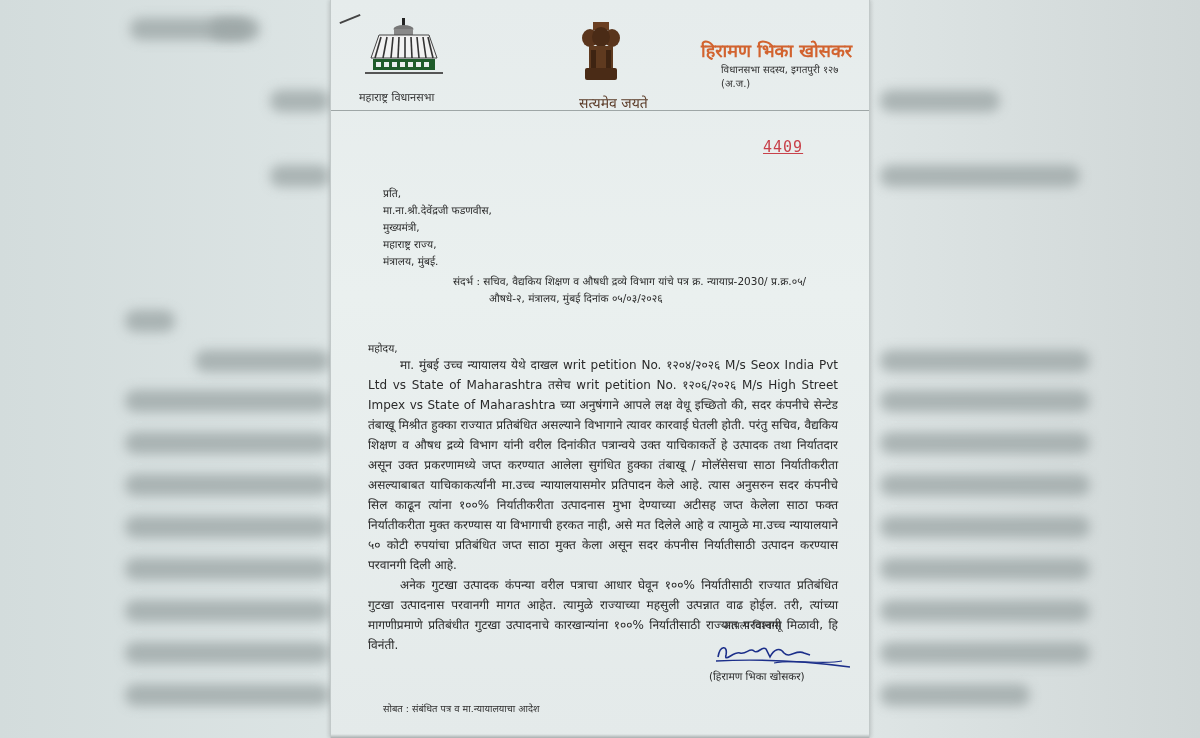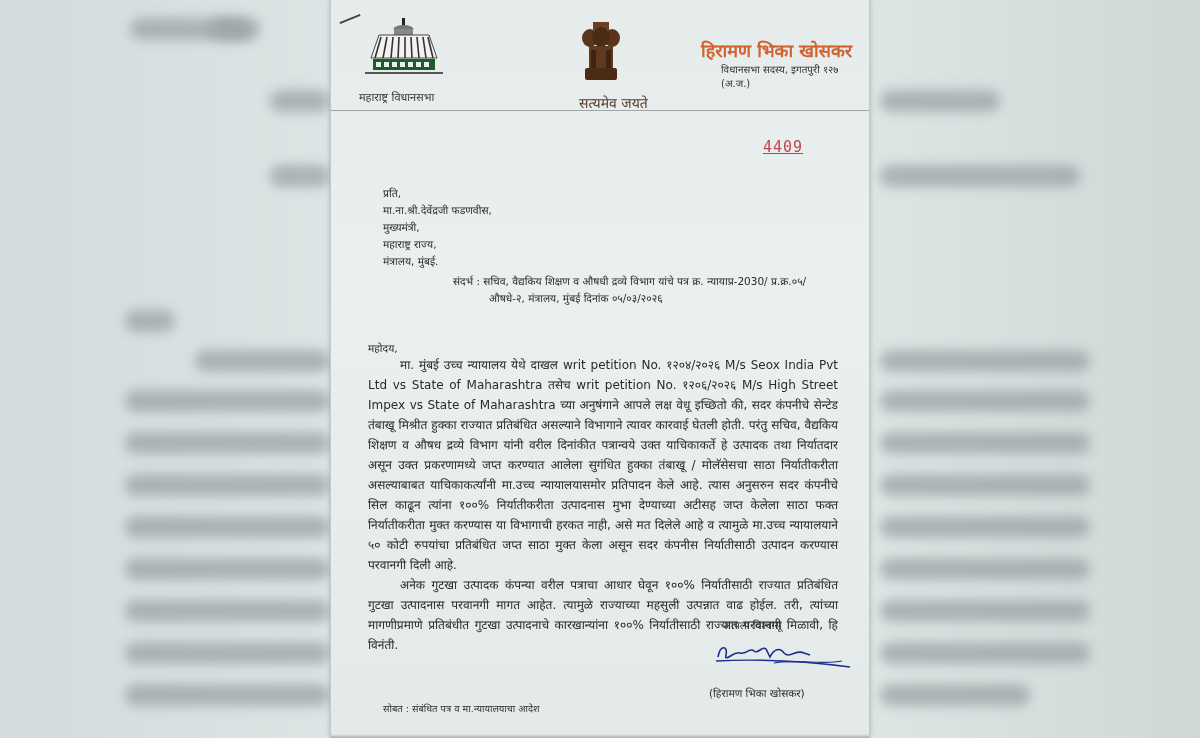--- a/index.html
+++ b/index.html
@@ -46,21 +46,21 @@
 
   .salutation { position:absolute; left:37px; top:341px; font-size:10.5px; font-weight:normal; }
   .body-text {
     position:absolute; left:37px; top:355px; width:470px;
     font-size:12px; line-height:20px; text-align:justify;
   }
   .body-text p { margin:0; text-indent:32px; }
 
   .closing { position:absolute; left:392px; top:618px; font-size:10.5px;text-align:right; }
   .signature { position:absolute; left:383px; top:637px; width:140px; height:36px; }
-  .signatory { position:absolute; left:378px; top:669px; font-size:10.5px;margin-top:17px; }
+  .signatory { position:absolute; left:378px; top:669px; font-size:10.5px; }
 
   .enclosure { position:absolute; left:52px; top:702px; font-size:9.5px; color:#333; }
   .bottom-shadow { position:absolute; left:0; bottom:0; width:538px; height:4px; background:linear-gradient(180deg,transparent,#a9b0b0); }
 </style>
 </head>
 <body>
 
 <div class="bg">
   <div class="blur-line" style="left:130px;top:18px;width:120px;"></div>
   <div class="blur-line" style="left:210px;top:18px;width:50px;"></div>

